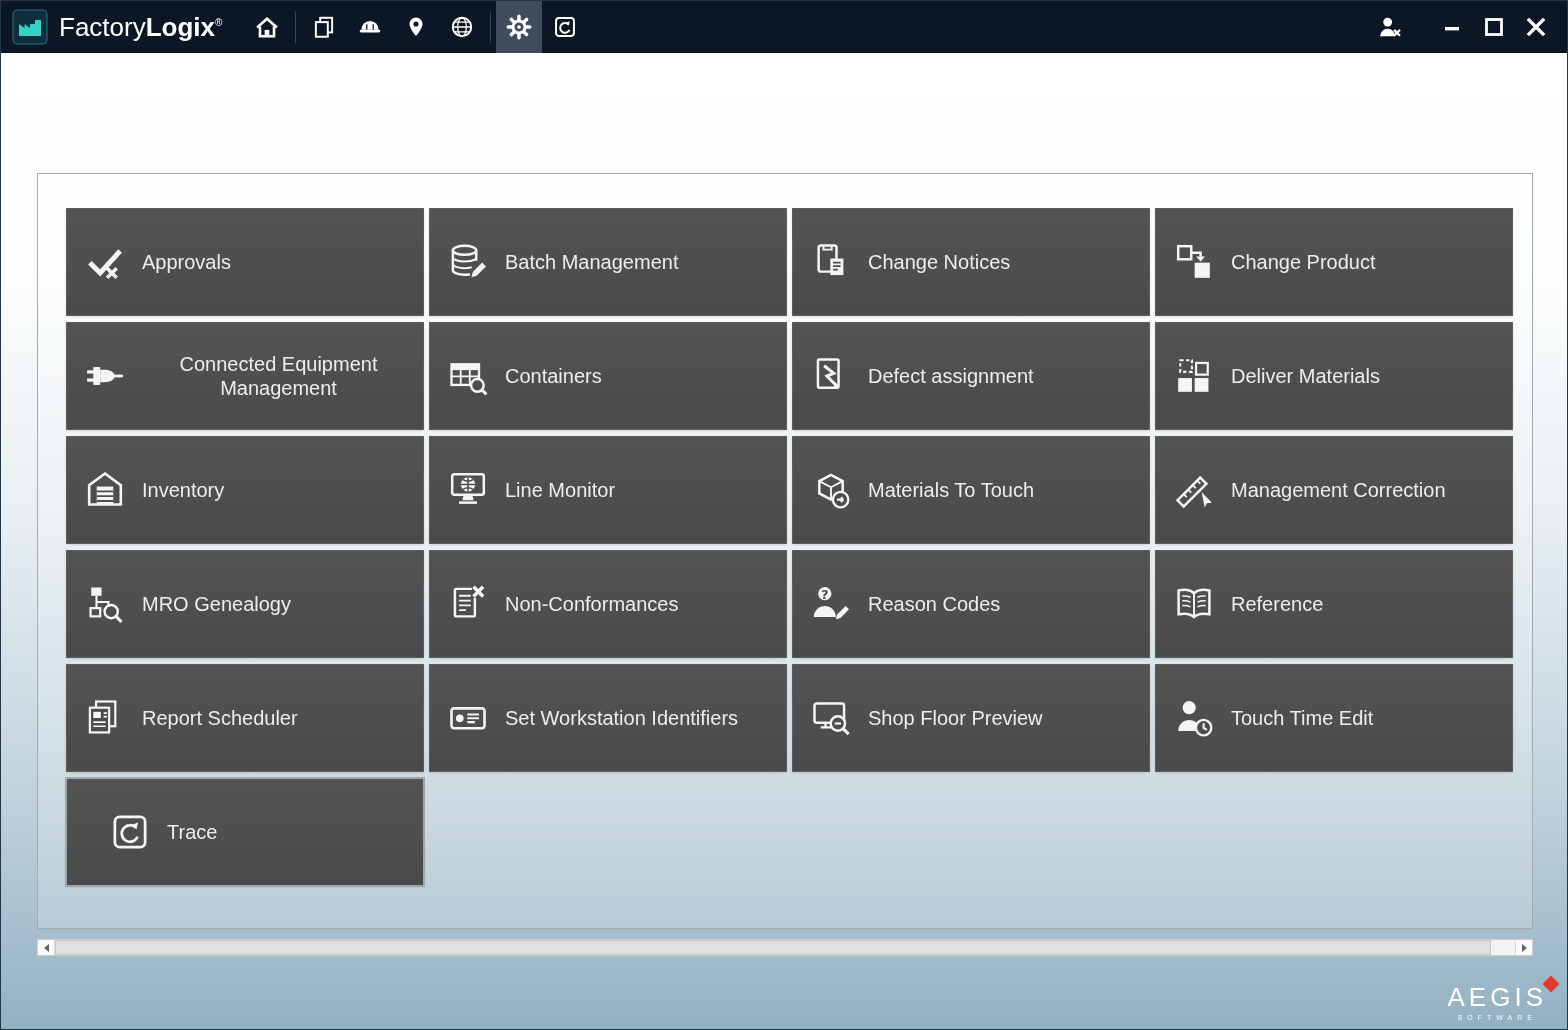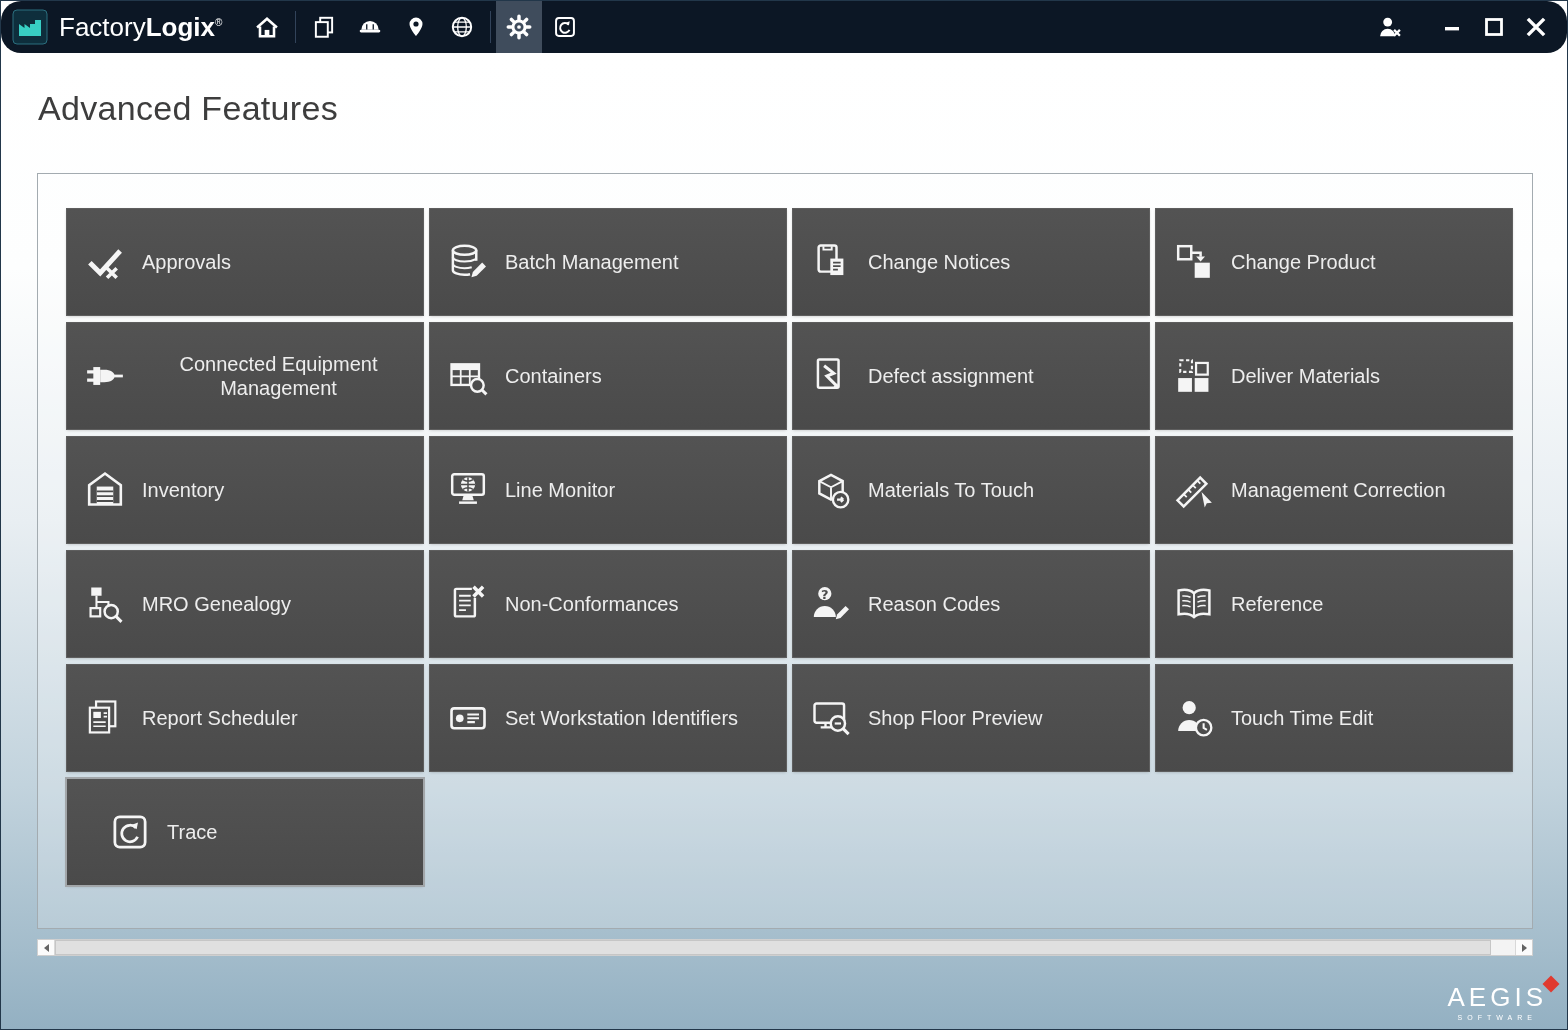--- a/index.html
+++ b/index.html
@@ -1,20 +1,20 @@
 <!DOCTYPE html>
 <html><head>
 <meta charset="utf-8">
 <style>
   * { margin:0; padding:0; box-sizing:border-box; }
   html,body { width:1568px; height:1030px; overflow:hidden; font-family:"Liberation Sans", sans-serif; }
   .window { width:1568px; height:1030px; display:flex; flex-direction:column; border:1px solid #22374a; background:#fff; }
 
   
-  .titlebar { height:52px; flex:0 0 52px; background:#0c1725; display:flex; align-items:center; padding:0 10px;border-radius:20px; }
+  .titlebar { height:52px; flex:0 0 52px; background:#0c1725; display:flex; align-items:center; padding:0 10px; }
   .logo-box { width:38px; height:38px; margin-right:10px; display:flex; align-items:center; justify-content:center; }
   .appname { color:#fff; font-size:26px; margin-right:22px; white-space:nowrap; }
   .appname .primary { font-weight:300; }
   .appname .secondary { font-weight:700; }
   .appname .mark { font-size:10px; vertical-align:super; }
   .tb-btn { width:46px; height:52px; display:flex; align-items:center; justify-content:center; cursor:pointer; }
   .tb-sep { width:1px; height:32px; background:#32435a; margin:0 5px; }
   .tb-btn.active { background:#3f4c5c; }
   .tb-spacer { flex:1; }
   .winctl { width:42px; height:52px; display:flex; align-items:center; justify-content:center; cursor:pointer; }
@@ -136,21 +136,20 @@
         </svg>
     </span>
     <span class="winctl">
       <svg width="26" height="26" viewBox="0 0 24 24">
           <path d="M4.5 4.5l15 15M19.5 4.5l-15 15" stroke="#fff" stroke-width="3.2"></path>
         </svg>
     </span>
   </div>
 
   <div class="content">
-    <div class="page-title">Advanced Features</div>
 
     <div class="panel">
       <div class="tile-grid">
 
         <div class="tile">
           <span class="tile-icon">
               <svg class="ti" viewBox="0 0 32 32">
                 <path d="M5 16.5l7.5 7.5L27 8" fill="none" stroke="#f5f5f5" stroke-width="3.6"></path>
                 <path d="M17.5 20.5l7 7M24.5 20.5l-7 7" stroke="#f5f5f5" stroke-width="2.6"></path>
               </svg>

